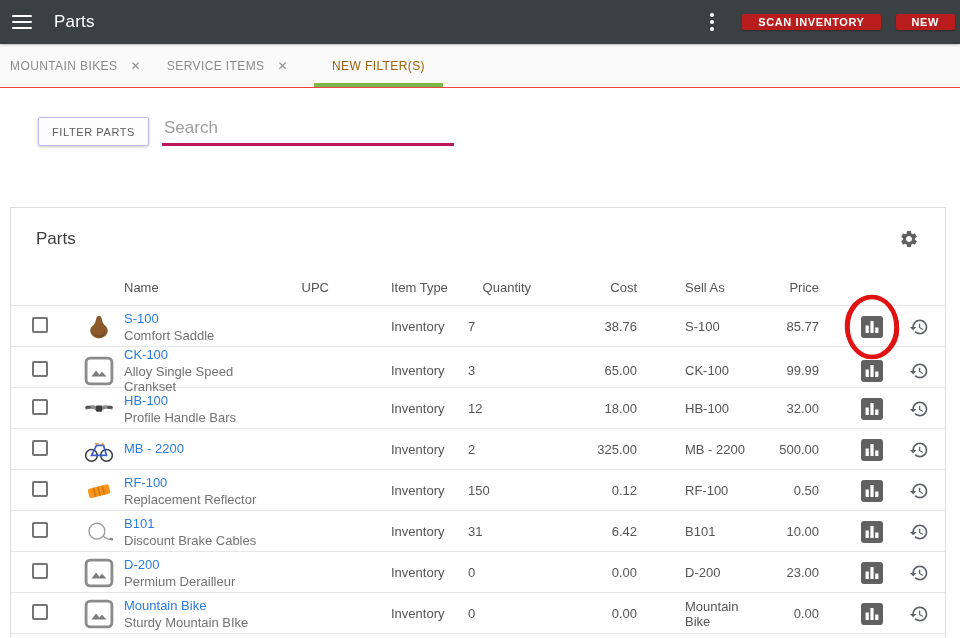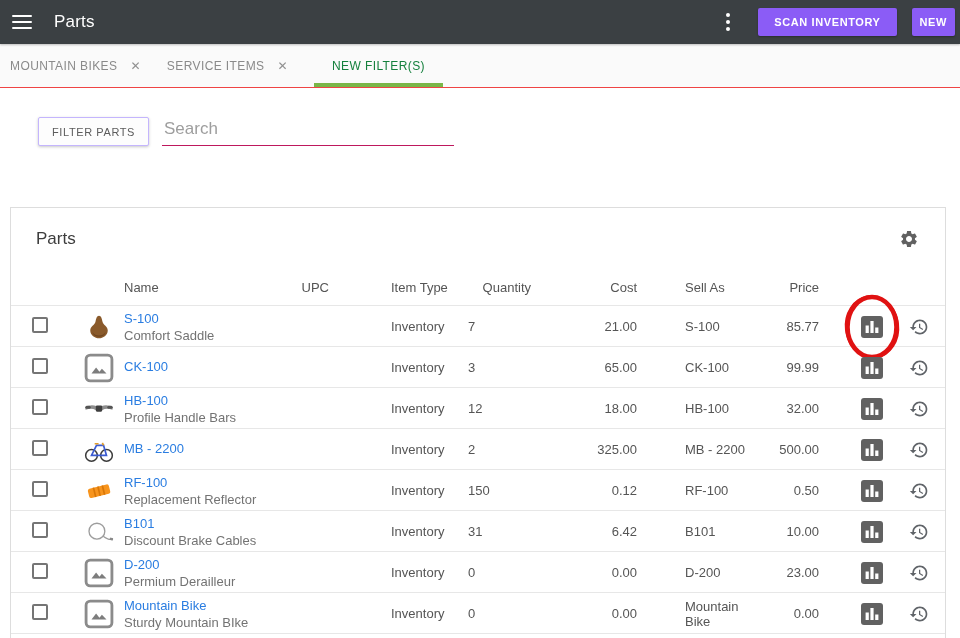--- a/index.html
+++ b/index.html
@@ -9,41 +9,41 @@
 
   
   .appbar { position:absolute; left:0; top:0; width:960px; height:44px; background:#3b4043;
             display:flex; align-items:center; box-shadow:0 1px 2px rgba(0,0,0,.25); z-index:5; }
   .hamburger { width:20px; margin-left:12px; cursor:pointer; }
   .hamburger span { display:block; height:2px; background:#fff; margin:4px 0; border-radius:1px; }
   .appbar-title { color:#fff; font-size:17px; margin-left:22px; font-weight:400; letter-spacing:.2px; }
   .appbar-right { margin-left:auto; display:flex; align-items:center; }
   .kebab { display:flex; flex-direction:column; align-items:center; gap:3px; padding:4px 6px; margin-right:22px; cursor:pointer; }
   .kebab i { width:4px; height:4px; border-radius:50%; background:#fff; }
-  .btn-green { background:#8b5cf6; color:#fff; border:none; border-radius:2px; height:28px;
+  .btn-green { background:#b91c1c; color:#fff; border:none; border-radius:2px; height:16px;
                font-family:"Liberation Sans",sans-serif; font-size:11px; font-weight:bold;
                letter-spacing:.6px; padding:0 16px; margin-right:15px; cursor:pointer;
                box-shadow:0 1px 2px rgba(0,0,0,.3); }
-  .btn-new { padding:0 8px; margin-right:5px; }
+  .btn-new { padding:0 16px; margin-right:5px; }
 
   
   .tabstrip { position:absolute; left:0; top:44px; width:960px; height:44px; background:#fafafa;
               border-bottom:1px solid #ef4444; display:flex; align-items:stretch; padding-left:10px; }
   .tab { display:flex; align-items:center; gap:13px; color:#8a8a8a; font-size:12px;
          letter-spacing:.4px; margin-right:26px; position:relative; cursor:pointer; white-space:nowrap; }
   .tab .x { font-size:12px; color:#8f8f8f; cursor:pointer; line-height:1; }
-  .tab-active { color:#15803d; padding:12px 18px; margin-right:0; }
+  .tab-active { color:#a16207; padding:12px 18px; margin-right:0; }
   .tab-active::after { content:""; position:absolute; left:0; right:0; bottom:0; height:4px; background:#7ab648; }
 
   
   .filter-row { position:absolute; left:38px; top:117px; display:flex; align-items:flex-end; }
   .btn-filter { background:#fdfdfd; border:1px solid #c4b5fd; border-radius:2px; height:29px; padding:0 13px;
                 font-family:"Liberation Sans",sans-serif; font-size:11px; color:#5c5c5c; letter-spacing:.6px;
                 box-shadow:0 1px 3px rgba(0,0,0,.22); cursor:pointer; }
-  .search-input { margin-left:13px; width:292px; height:29px; border:none; border-bottom:1px solid #be185d;
+  .search-input { margin-left:13px; width:292px; height:29px; border:none; border-bottom:3px solid #be185d;
                   background:transparent; font-family:"Liberation Sans",sans-serif; font-size:17px; color:#444;
                   outline:none; padding:0 2px 4px 2px; }
   .search-input::placeholder { color:#9e9e9e; }
 
   
   .card { position:absolute; left:10px; top:207px; width:936px; height:470px; background:#fff;
           border:1px solid #ddd; }
   .card-head { height:62px; display:flex; align-items:center; padding:0 24px 0 25px; }
   .card-title { font-size:17px; color:#3d3d3d; }
   .gear-btn { margin-left:auto; background:none; border:none; cursor:pointer; padding:2px; line-height:0; }
@@ -196,21 +196,21 @@
               <use href="#sym-saddle"></use>
             </svg>
     </div>
     <div class="c">
       <a class="name-link">S-100</a>
       <div class="desc">Comfort Saddle</div>
     </div>
     <div class="c c-upc"></div>
     <div class="c c-type">Inventory</div>
     <div class="c">7</div>
-    <div class="c c-cost">21.00</div>
+    <div class="c c-cost">38.76</div>
     <div class="c c-sell">S-100</div>
     <div class="c c-price">85.77</div>
     <div class="c icon-cell">
       <button class="chart-btn">
         <svg width="22" height="22">
                 <use href="#sym-chart"></use>
               </svg>
       </button>
       <svg class="annotation" width="58" height="72" style="overflow: visible; display: block;">
         <ellipse cx="29" cy="36" rx="24.5" ry="30" fill="none" stroke="#e01212" stroke-width="4.6"></ellipse>
@@ -227,20 +227,21 @@
   </div>
         <div class="trow">
     <div class="c"><span class="checkbox"></span></div>
     <div class="c">
       <svg class="thumb">
               <use href="#sym-placeholder"></use>
             </svg>
     </div>
     <div class="c">
       <a class="name-link">CK-100</a>
+      <div class="desc">Alloy Single Speed Crankset</div>
     </div>
     <div class="c c-upc"></div>
     <div class="c c-type">Inventory</div>
     <div class="c">3</div>
     <div class="c c-cost">65.00</div>
     <div class="c c-sell">CK-100</div>
     <div class="c c-price">99.99</div>
     <div class="c icon-cell">
       <button class="chart-btn">
         <svg width="22" height="22">

